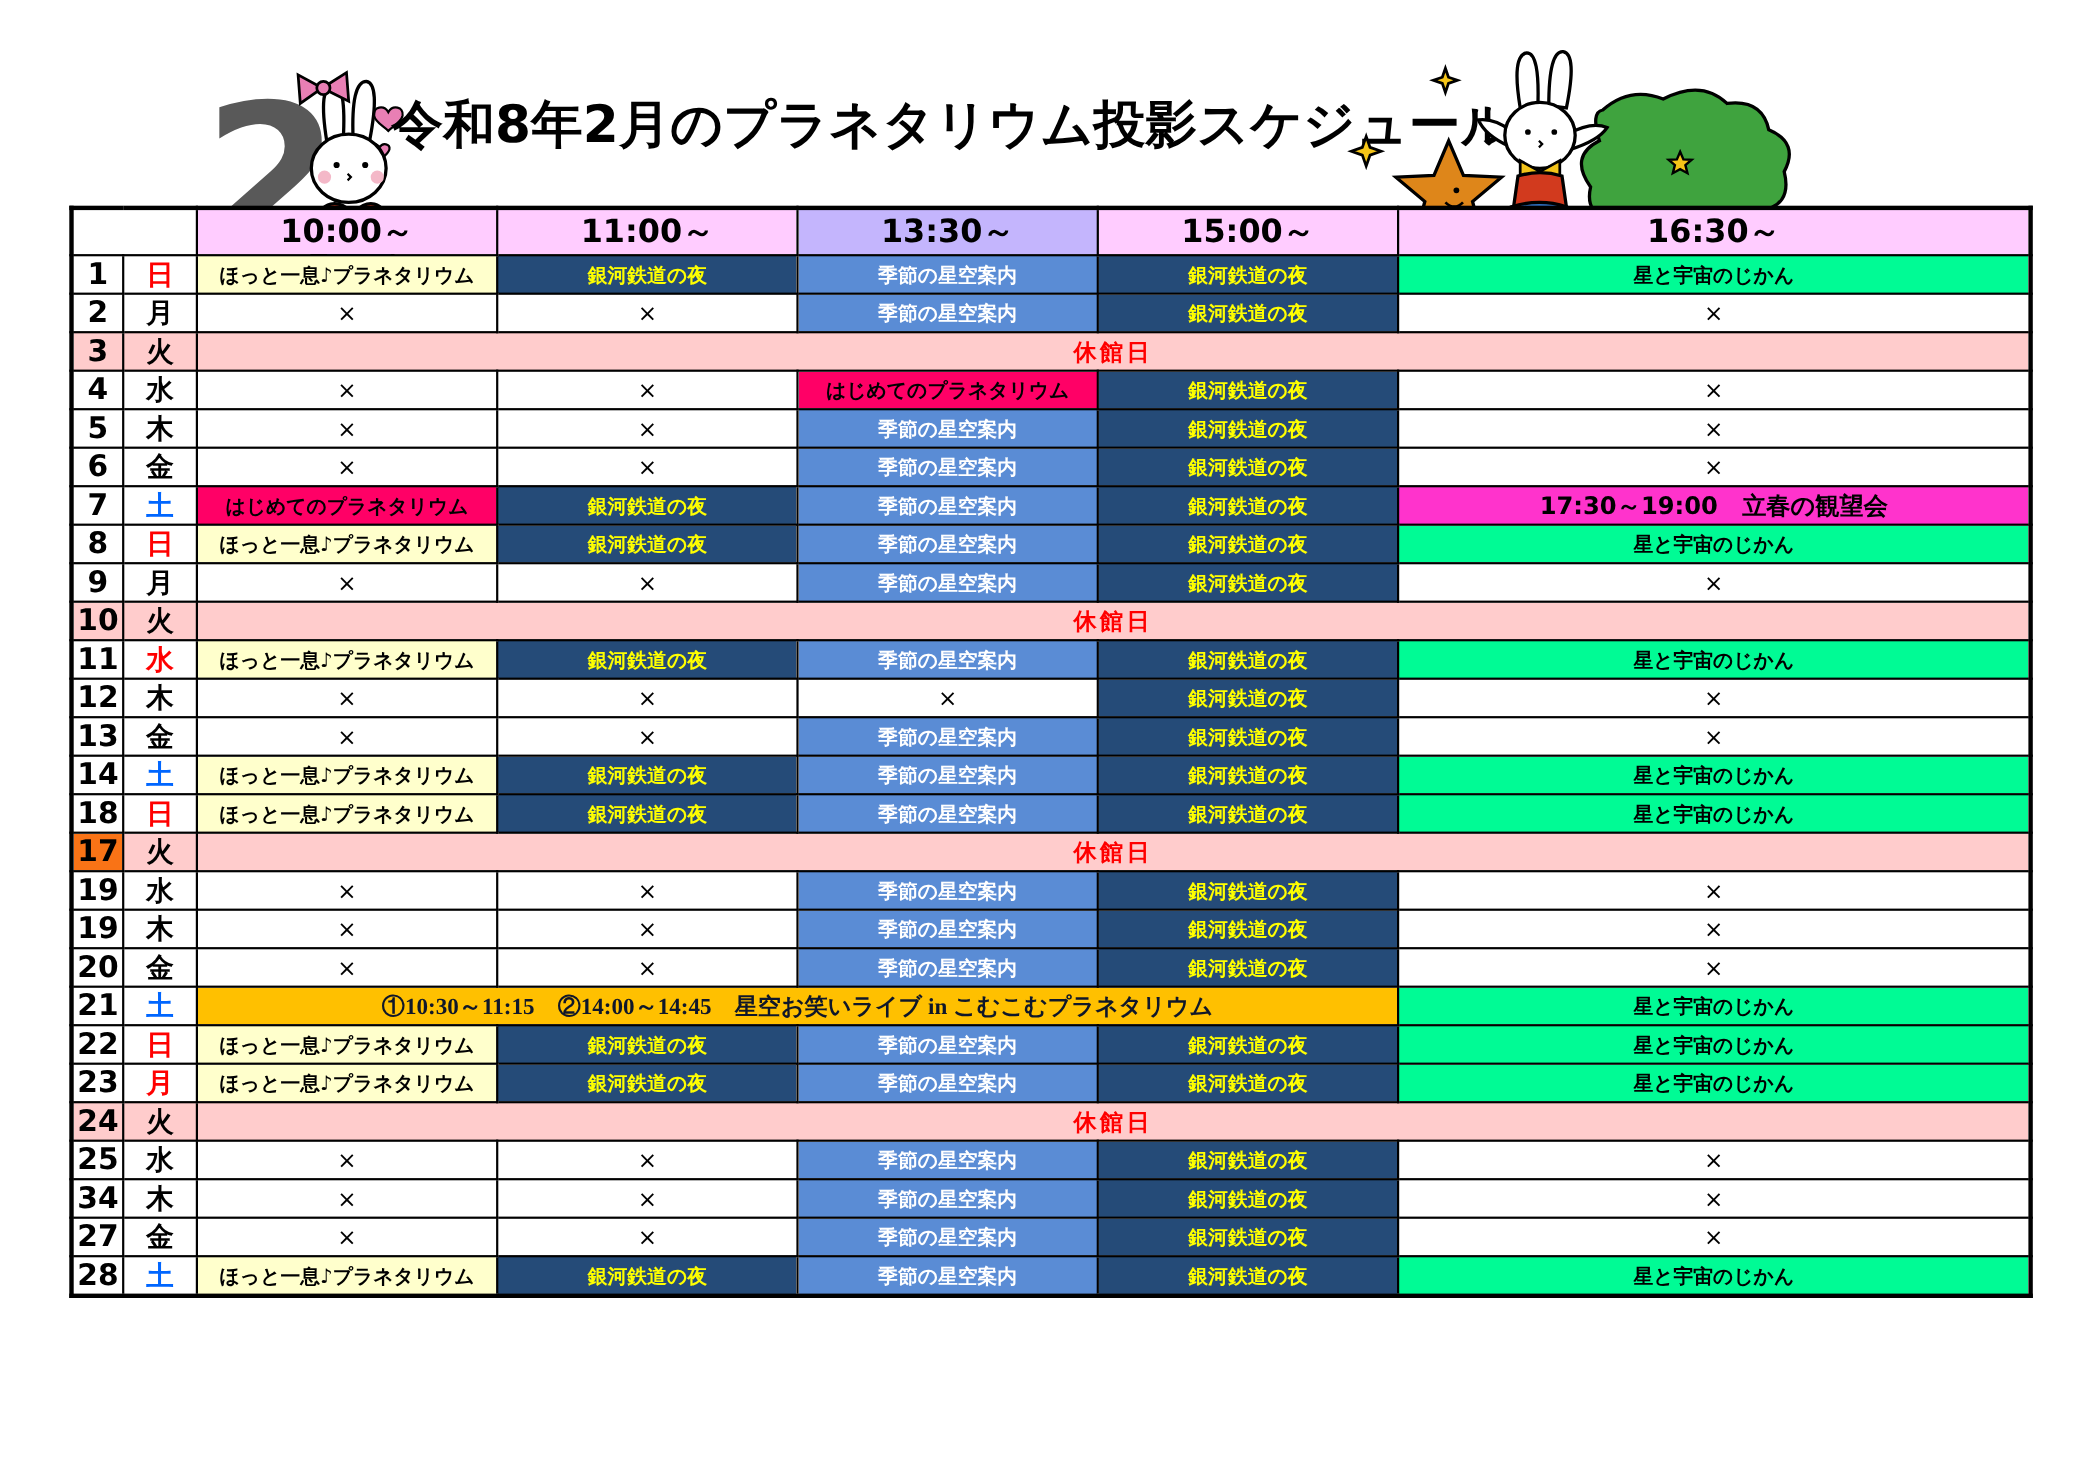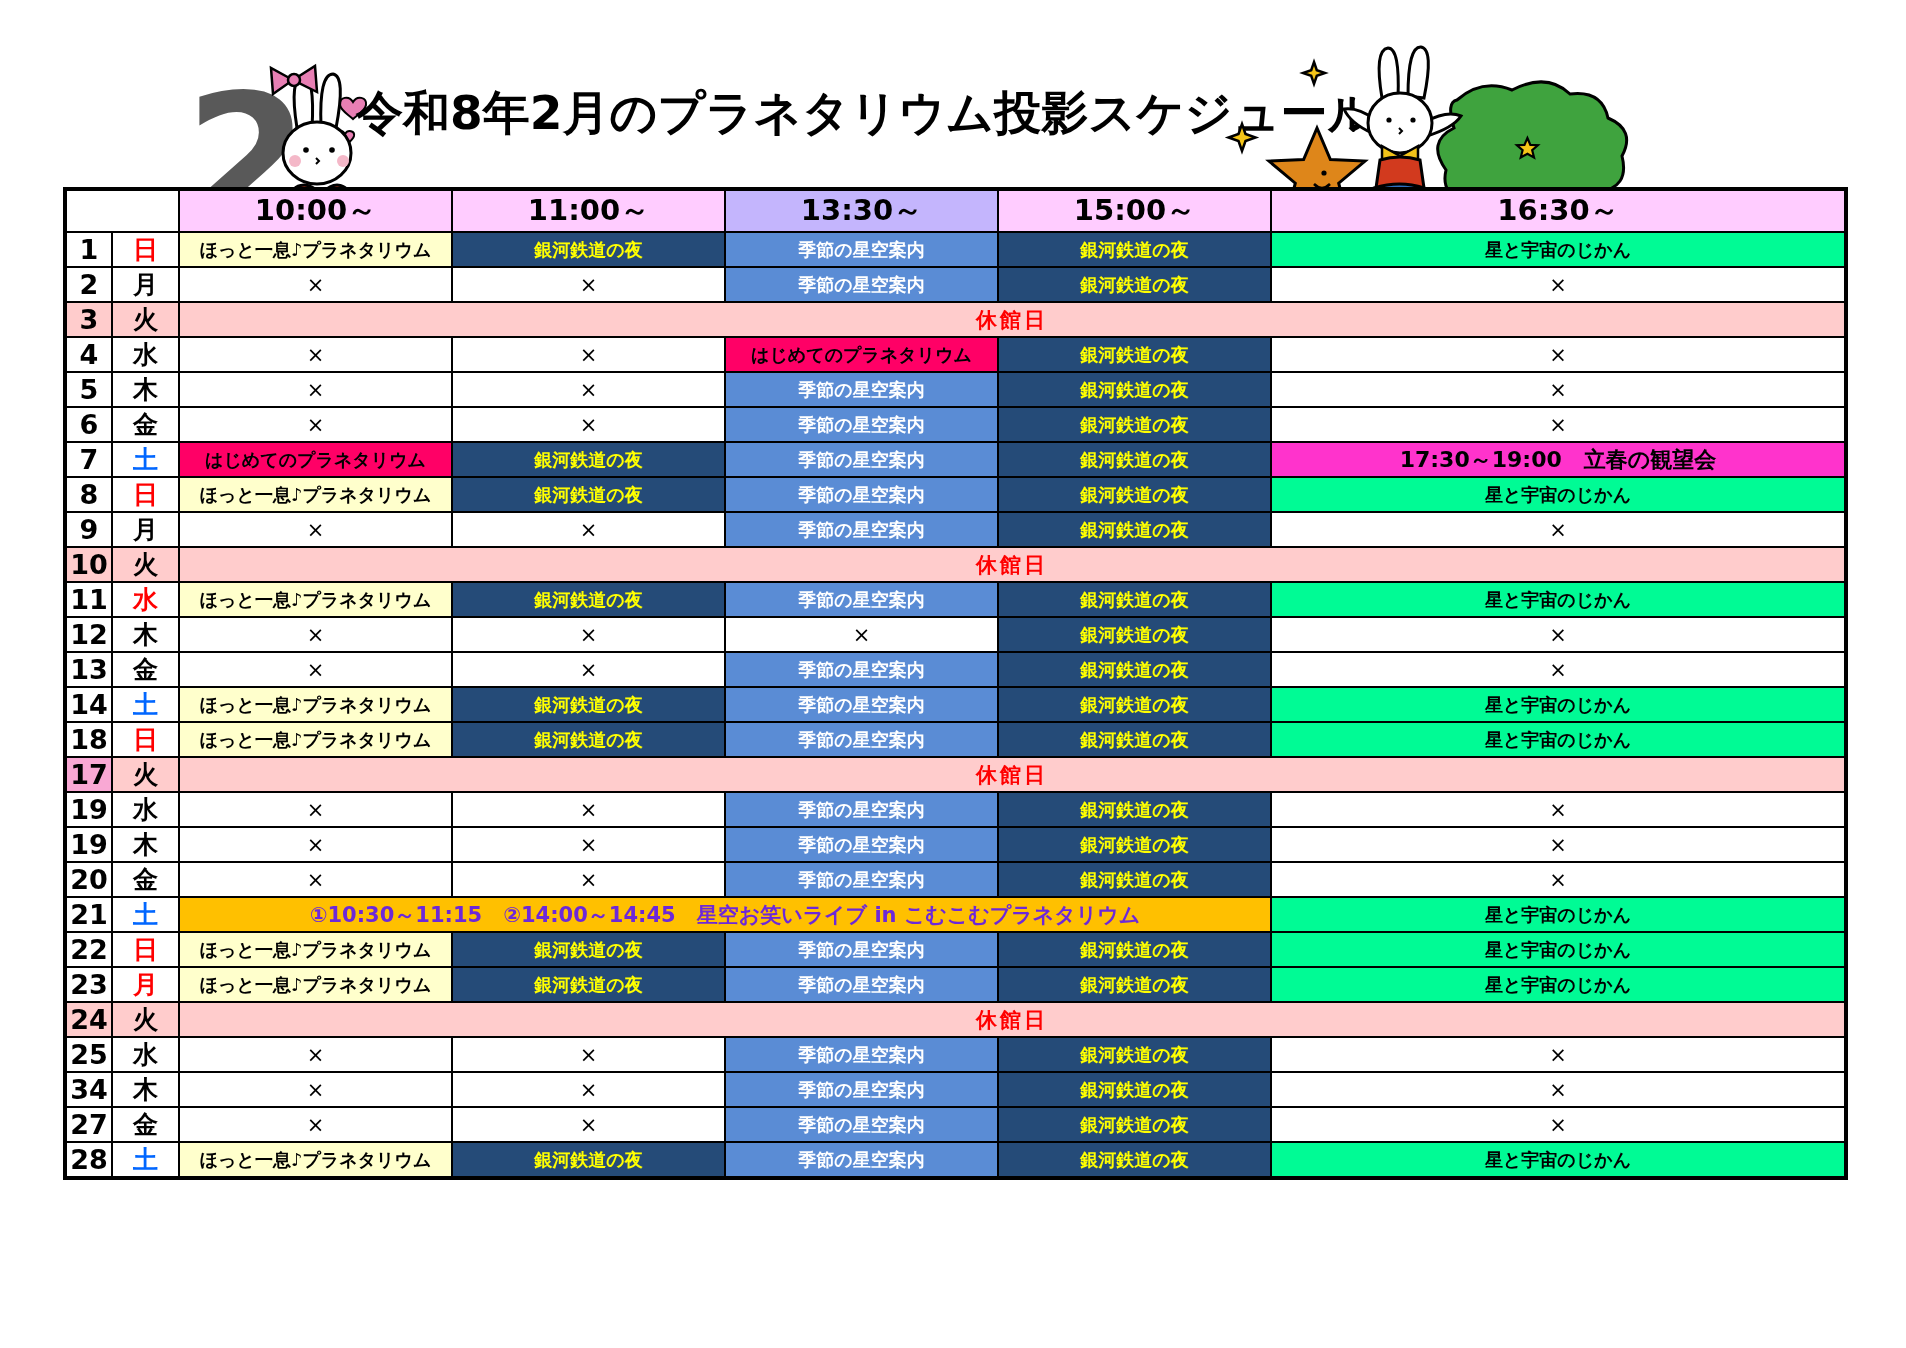--- a/index.html
+++ b/index.html
@@ -238,21 +238,21 @@
         <tr>
           <td class="num">18</td>
           <td class="wd" style="color: rgb(255, 0, 0);">日</td>
           <td colspan="1" style="background: rgb(255, 255, 204); color: rgb(0, 0, 0);">ほっと一息♪プラネタリウム</td>
           <td colspan="1" style="background: rgb(37, 75, 120); color: rgb(255, 255, 0);">銀河鉄道の夜</td>
           <td colspan="1" style="background: rgb(90, 140, 213); color: rgb(255, 255, 255);">季節の星空案内</td>
           <td colspan="1" style="background: rgb(37, 75, 120); color: rgb(255, 255, 0);">銀河鉄道の夜</td>
           <td colspan="1" style="background: rgb(0, 251, 149); color: rgb(0, 0, 0);">星と宇宙のじかん</td>
         </tr>
         <tr>
-          <td class="num" style="background: #f9a8d4; margin-top: 13px;">17</td>
+          <td class="num" style="background: #f97316; margin-top: 13px;">17</td>
           <td class="wd" style="color: rgb(0, 0, 0); background: rgb(255, 204, 204);">火</td>
           <td colspan="5" class="cell-closed" style="background: rgb(255, 204, 204); color: rgb(255, 0, 0);">休館日</td>
         </tr>
         <tr>
           <td class="num">19</td>
           <td class="wd" style="color: rgb(0, 0, 0);">水</td>
           <td colspan="1" class="cell-x" style="background: rgb(255, 255, 255); color: rgb(0, 0, 0);">×</td>
           <td colspan="1" class="cell-x" style="background: rgb(255, 255, 255); color: rgb(0, 0, 0);">×</td>
           <td colspan="1" style="background: rgb(90, 140, 213); color: rgb(255, 255, 255);">季節の星空案内</td>
           <td colspan="1" style="background: rgb(37, 75, 120); color: rgb(255, 255, 0);">銀河鉄道の夜</td>
@@ -272,21 +272,21 @@
           <td class="wd" style="color: rgb(0, 0, 0);">金</td>
           <td colspan="1" class="cell-x" style="background: rgb(255, 255, 255); color: rgb(0, 0, 0);">×</td>
           <td colspan="1" class="cell-x" style="background: rgb(255, 255, 255); color: rgb(0, 0, 0);">×</td>
           <td colspan="1" style="background: rgb(90, 140, 213); color: rgb(255, 255, 255);">季節の星空案内</td>
           <td colspan="1" style="background: rgb(37, 75, 120); color: rgb(255, 255, 0);">銀河鉄道の夜</td>
           <td colspan="1" class="cell-x" style="background: rgb(255, 255, 255); color: rgb(0, 0, 0);">×</td>
         </tr>
         <tr>
           <td class="num">21</td>
           <td class="wd" style="color: rgb(0, 102, 255);">土</td>
-          <td colspan="4" class="cell-owarai" style="background: rgb(255, 192, 0); color: #6d28d9;">①10:30～11:15　②14:00～14:45　星空お笑いライブ in こむこむプラネタリウム</td>
+          <td colspan="4" class="cell-owarai" style="background: rgb(255, 192, 0); color: #0f172a; font-family: Liberation Serif, serif;">①10:30～11:15　②14:00～14:45　星空お笑いライブ in こむこむプラネタリウム</td>
           <td colspan="1" style="background: rgb(0, 251, 149); color: rgb(0, 0, 0);">星と宇宙のじかん</td>
         </tr>
         <tr>
           <td class="num">22</td>
           <td class="wd" style="color: rgb(255, 0, 0);">日</td>
           <td colspan="1" style="background: rgb(255, 255, 204); color: rgb(0, 0, 0);">ほっと一息♪プラネタリウム</td>
           <td colspan="1" style="background: rgb(37, 75, 120); color: rgb(255, 255, 0);">銀河鉄道の夜</td>
           <td colspan="1" style="background: rgb(90, 140, 213); color: rgb(255, 255, 255);">季節の星空案内</td>
           <td colspan="1" style="background: rgb(37, 75, 120); color: rgb(255, 255, 0);">銀河鉄道の夜</td>
           <td colspan="1" style="background: rgb(0, 251, 149); color: rgb(0, 0, 0);">星と宇宙のじかん</td>

